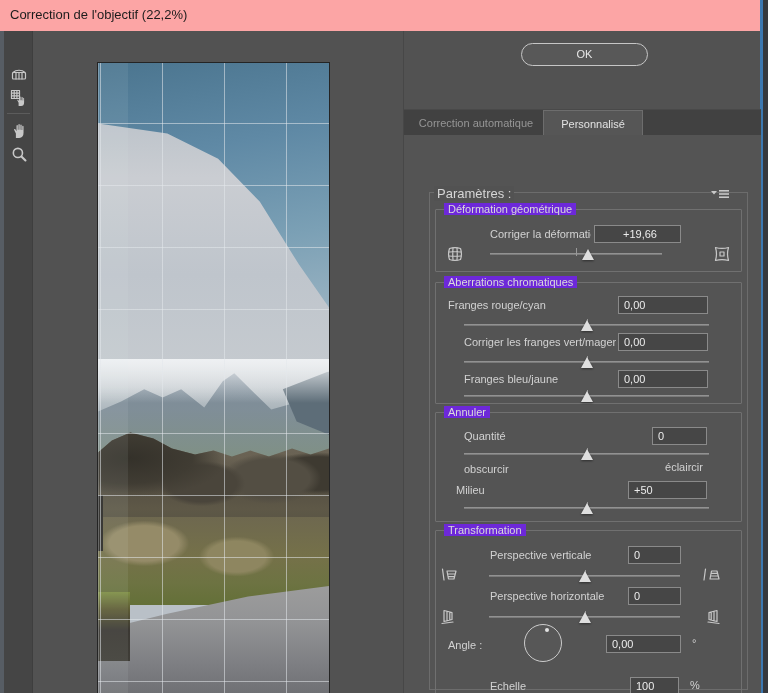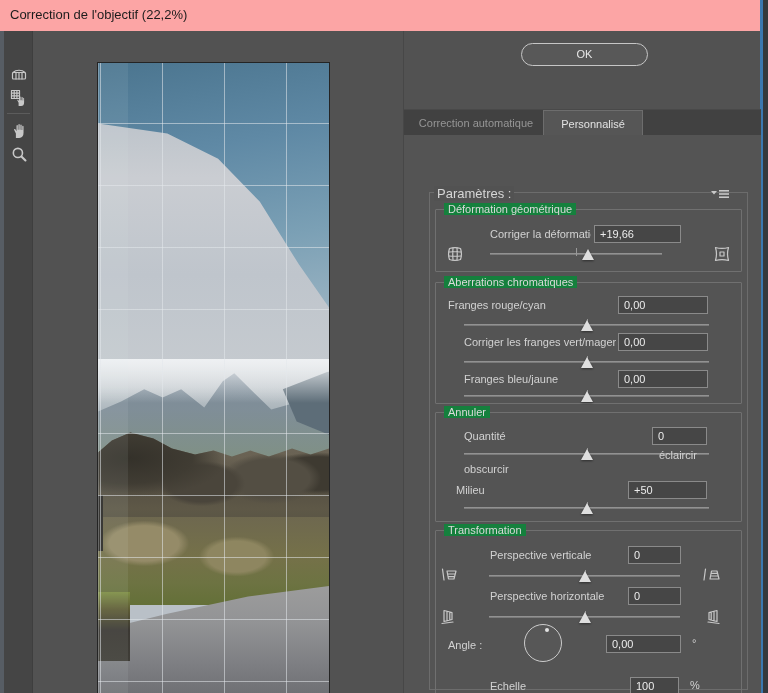--- a/index.html
+++ b/index.html
@@ -80,21 +80,21 @@
     font-size:11px;line-height:16px;padding:0 0 0 5px;margin:0;}
   input.vbox{outline:none;}
 
   .params-label{position:absolute;left:30px;top:51px;background:#525252;padding:0 3px;color:#d6d6d6;font-size:13px;}
   .dropdown{position:absolute;left:99px;top:47px;width:165px;height:20px;background:#4a4a4a;border:1px solid #858585;
     border-radius:2px;color:#e6e6e6;font-size:11px;line-height:18px;padding-left:6px;}
   .dropdown svg{position:absolute;right:6px;top:7px;}
   .flyout{position:absolute;left:306px;top:51px;width:20px;height:12px;}
 
   .fieldset{position:absolute;left:31px;width:307px;border:1px solid #707070;border-radius:1px;}
-  .legend{position:absolute;top:-7px;left:8px;background:#15803d;padding:0 4px;color:#dadada;font-size:11px;white-space:nowrap;}
+  .legend{position:absolute;top:-7px;left:8px;background:#6d28d9;padding:0 4px;color:#dadada;font-size:11px;white-space:nowrap;}
 
   .slider{position:absolute;height:14px;}
   .slider .track{position:absolute;left:0;right:0;top:6px;height:2px;
     background:linear-gradient(180deg,#9d9d9d,#6f6f6f);}
   .slider .tick{position:absolute;left:50%;top:1px;width:1px;height:8px;background:#989898;}
   .slider .thumb{position:absolute;top:2px;width:0;height:0;margin-left:-6px;
     border-left:6px solid rgba(0,0,0,0);border-right:6px solid rgba(0,0,0,0);
     border-bottom:11px solid #dedede;filter:drop-shadow(0 1px 1px rgba(0,0,0,.45));}
 
   .sideicon{position:absolute;width:20px;height:18px;}
@@ -181,21 +181,21 @@
             <path class="fl" d="M1 3 L7 3 L4 6.5 Z"></path>
             <rect class="fl" x="9" y="2" width="10" height="1.6"></rect>
             <rect class="fl" x="9" y="5.2" width="10" height="1.6"></rect>
             <rect class="fl" x="9" y="8.4" width="10" height="1.6"></rect>
           </svg>
         </div>
 
         <div class="fieldset" style="top:74px;height:63px">
           <div class="legend">Déformation géométrique</div>
           <div class="lbl" style="left:54px;top:18px;width:101px">Corriger la déformatic</div>
-          <input class="vbox" style="left: 158px; top: 15px; width: 87px;" value="+19,66">
+          <input class="vbox" style="left: 158px; top: 15px; width: 87px; text-align: center;" value="+19,66">
           <div class="sideicon" style="left:10px;top:35px">
             <svg width="18" height="18" viewBox="0 0 18 18">
               <path class="st" d="M3.5 3.5 C7 2.3 11 2.3 14.5 3.5 C15.7 7 15.7 11 14.5 14.5 C11 15.7 7 15.7 3.5 14.5 C2.3 11 2.3 7 3.5 3.5 Z"></path>
               <path class="st" d="M7 3 C6.6 8 6.6 10 7 15 M11 3 C11.4 8 11.4 10 11 15 M3 7 C8 6.6 10 6.6 15 7 M3 11 C8 11.4 10 11.4 15 11"></path>
             </svg>
           </div>
           <div class="sideicon" style="left:277px;top:35px">
             <svg width="18" height="18" viewBox="0 0 18 18">
               <path class="st" d="M2.5 2.5 C7.5 4 10.5 4 15.5 2.5 C14 7.5 14 10.5 15.5 15.5 C10.5 14 7.5 14 2.5 15.5 C4 10.5 4 7.5 2.5 2.5 Z"></path>
               <rect class="st" x="7" y="7" width="4" height="4"></rect>
@@ -240,21 +240,21 @@
           <div class="legend">Annuler</div>
 
           <div class="lbl" style="left:28px;top:17px;width:150px">Quantité</div>
           <input class="vbox" style="left: 216px; top: 14px; width: 55px;" value="0">
           <div class="slider" style="left:28px;top:34px;width:245px">
             <div class="track"></div>
             <div class="tick"></div>
             <div class="thumb" style="left:50%"></div>
           </div>
           <div class="lbl" style="left:28px;top:50px">obscurcir</div>
-          <div class="lbl" style="left:223px;top:36px;width:50px;text-align:left">éclaircir</div>
+          <div class="lbl" style="left:223px;top:48px;width:50px;text-align:center">éclaircir</div>
 
           <div class="lbl" style="left:20px;top:71px;width:150px">Milieu</div>
           <input class="vbox" style="left: 192px; top: 68px; width: 79px;" value="+50">
           <div class="slider" style="left:28px;top:88px;width:245px">
             <div class="track"></div>
             <div class="tick"></div>
             <div class="thumb" style="left:50%"></div>
           </div>
         </div>
 

